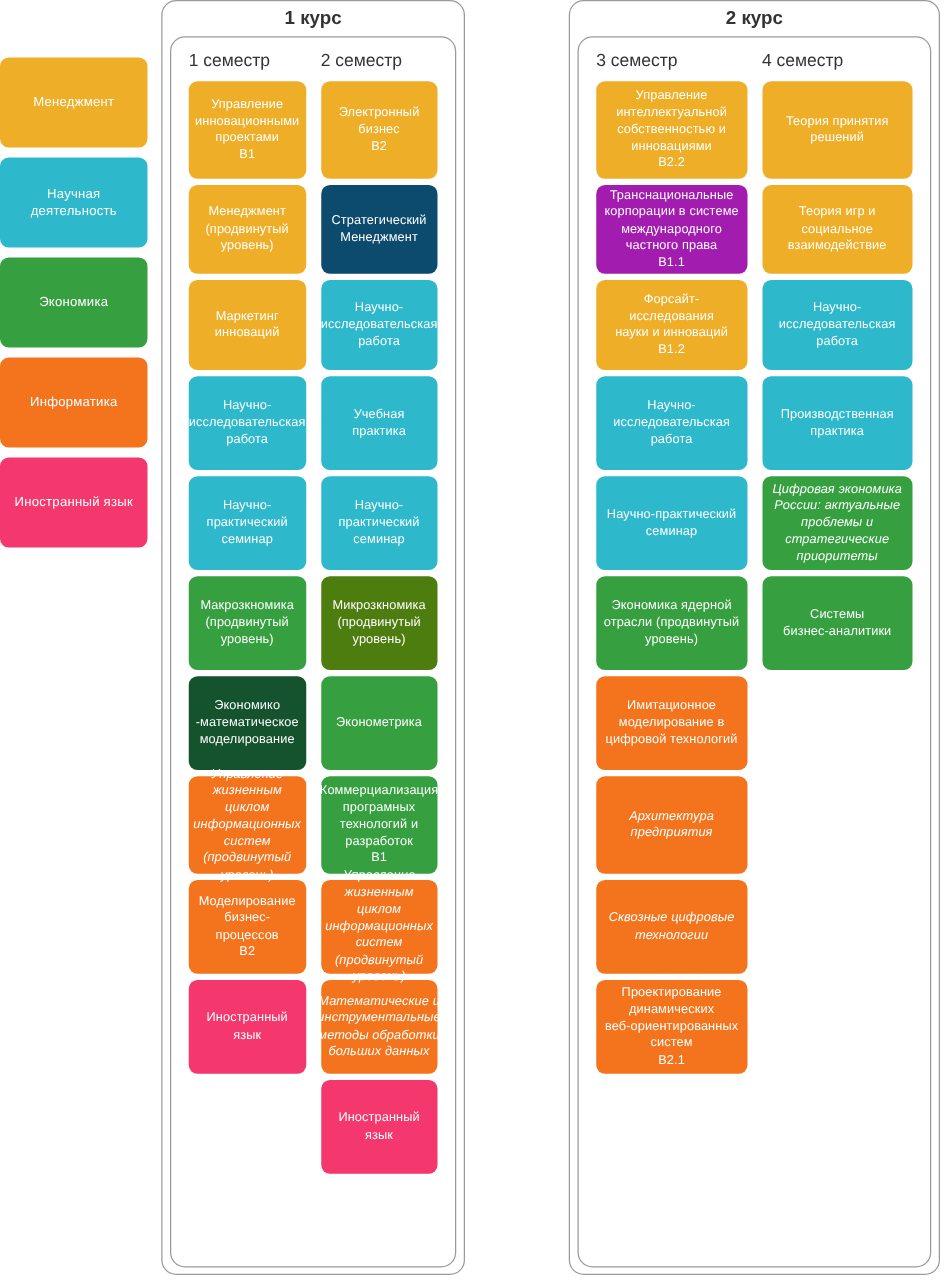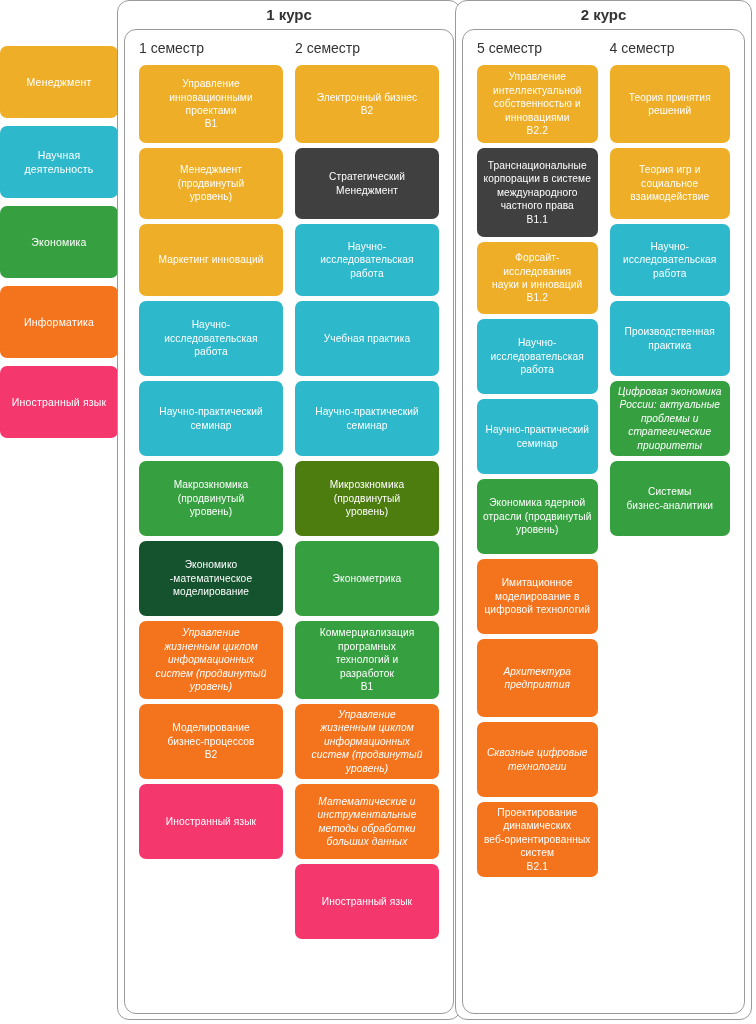--- a/index.html
+++ b/index.html
@@ -42,21 +42,21 @@
   
   .course-frame {
     position: absolute;
     top: 0px;
     height: 1020px;
     box-sizing: border-box;
     border: 1.4px solid #9a9a9a;
     border-radius: 12px;
     background: #ffffff;
   }
-  #course-1 { left: 117px; width: 344px; }
+  #course-1 { left: 129px; width: 243px; }
   #course-2 { left: 455px; width: 297px; }
 
   .course-title {
     height: 28px;
     line-height: 28px;
     text-align: center;
     font-size: 15px;
     font-weight: bold;
     color: #333333;
   }
@@ -189,21 +189,21 @@
             </div>
           </div>
       </div>
       <div class="sem-col">
         <div class="sem-title">2 семестр</div>
         <div class="card-list">
             <div class="card" style="background: rgb(239, 174, 40); height: 78px;">
               <span class="card-text">Электронный бизнес
 В2</span>
             </div>
-            <div class="card" style="background: #404040; height: 71px;">
+            <div class="card" style="background: #0c4a6e; height: 71px;">
               <span class="card-text">Стратегический
 Менеджмент</span>
             </div>
             <div class="card" style="background: rgb(46, 184, 204); height: 72px;">
               <span class="card-text">Научно-
 исследовательская
 работа</span>
             </div>
             <div class="card" style="background: rgb(46, 184, 204); height: 75px;">
               <span class="card-text">Учебная практика</span>
@@ -247,30 +247,30 @@
       </div>
     </div>
   </div>
 </div>
 
 <div class="course-frame" id="course-2">
   <div class="course-title">2 курс</div>
   <div class="course-inner">
     <div class="semester-cols">
       <div class="sem-col">
-        <div class="sem-title">5 семестр</div>
+        <div class="sem-title">3 семестр</div>
         <div class="card-list">
             <div class="card" style="background: rgb(239, 174, 40); height: 78px;">
               <span class="card-text">Управление
 интеллектуальной
 собственностью и
 инновациями
 В2.2</span>
             </div>
-            <div class="card" style="background: #404040; height: 89px;">
+            <div class="card" style="background: #a21caf; height: 71px;">
               <span class="card-text">Транснациональные
 корпорации в системе
 международного
 частного права
 В1.1</span>
             </div>
             <div class="card" style="background: rgb(239, 174, 40); height: 72px;">
               <span class="card-text">Форсайт-исследования
 науки и инноваций
 В1.2</span>

